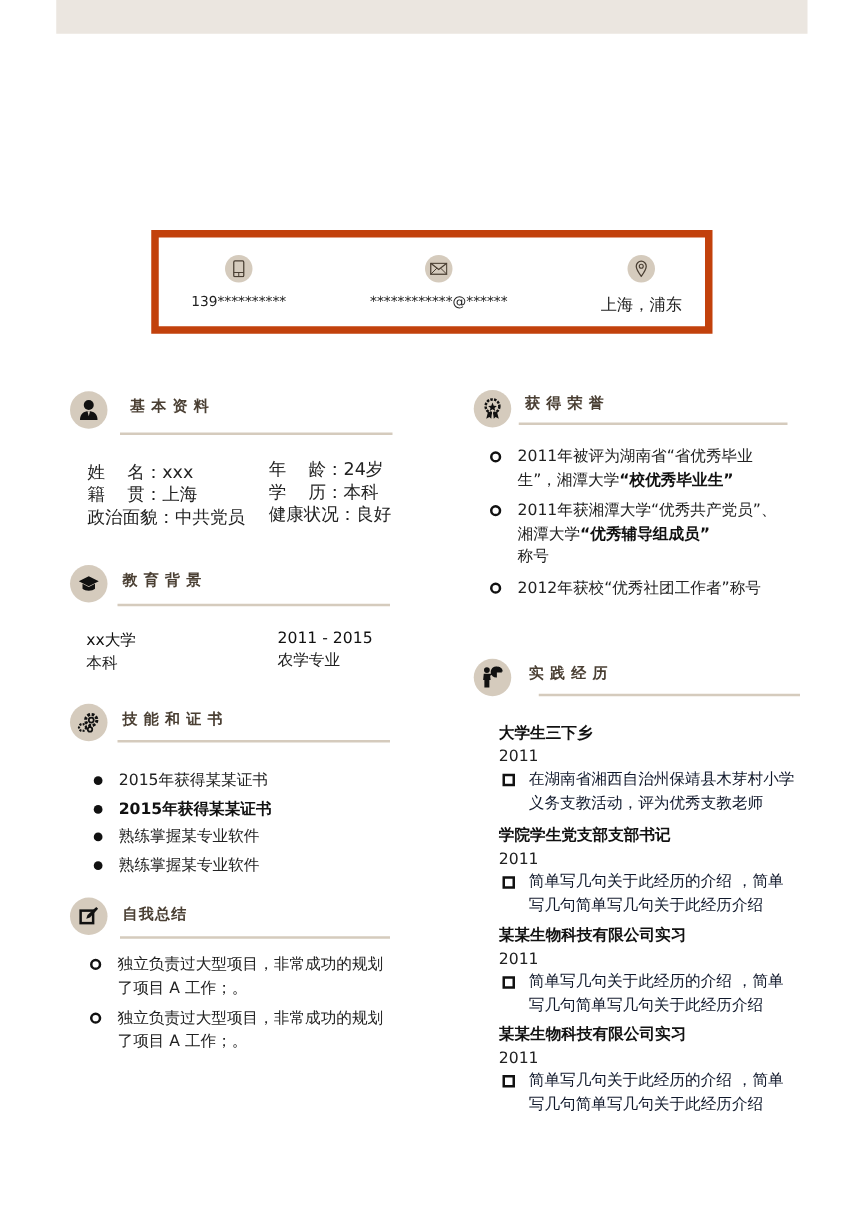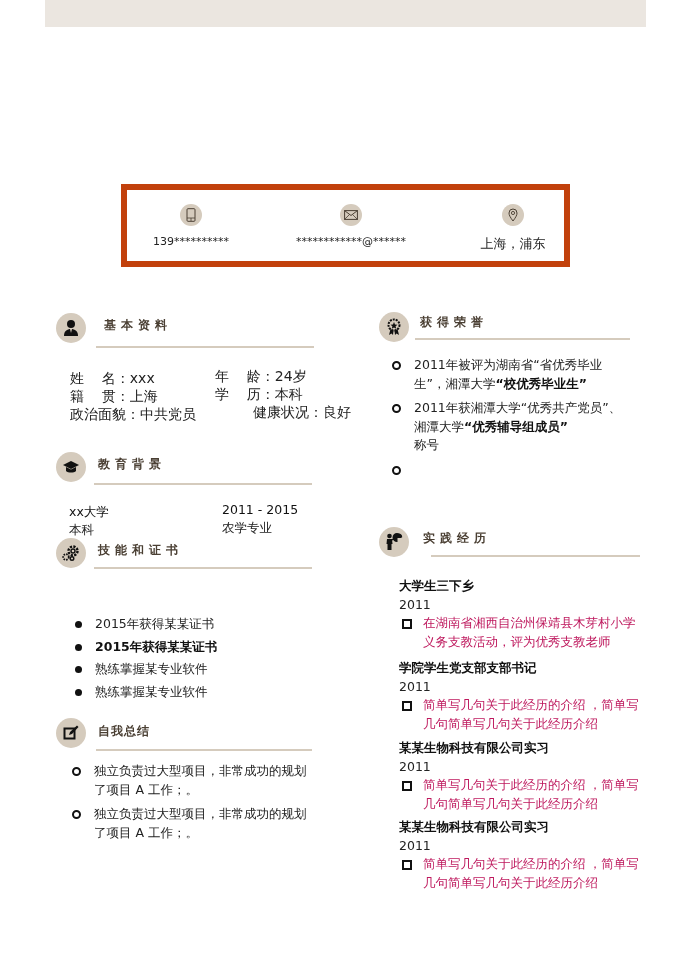--- a/index.html
+++ b/index.html
@@ -29,21 +29,21 @@
   .list { position: absolute; list-style: none; font-size: 12.5px; line-height: 18.5px; color: #222; }
   .list li { position: relative; padding-left: 26px; }
   .dot { position: absolute; left: 6px; top: 6px; width: 7px; height: 7px; border-radius: 50%; background: #111; }
   .ring { position: absolute; left: 4px; top: 5px; width: 9px; height: 9px; border-radius: 50%; border: 2.5px solid #111; background: #fff; }
   .sq { position: absolute; left: 3px; top: 5px; width: 10px; height: 10px; border: 2px solid #111; background: #fff; }
   .bold { font-weight: bold; color: #111; }
 
   .exp { position: absolute; left: 399px; width: 240px; font-size: 12.5px; line-height: 18.5px; }
   .exp .t { font-weight: bold; color: #111; }
   .exp .y { color: #222; }
-  .exp .d { position: relative; padding-left: 24px; color: #be185d; font-family: Liberation Serif, serif; }
+  .exp .d { position: relative; padding-left: 24px; color: #0f172a; }
 </style>
 </head>
 <body>
 
 <div class="top-bar"></div>
 
 <div class="contact-box">
   <div class="contact-item" style="left:-11px;">
     <div class="circle">
       <svg width="10" height="14" viewBox="0 0 10 14">
@@ -89,21 +89,21 @@
 </div>
 
 <div class="info-grid" style="left:70px; top:369px;">
   <div class="row"><span style="white-space:pre;">姓    名：</span><span>xxx</span></div>
   <div class="row"><span style="white-space:pre;">籍    贯：</span><span>上海</span></div>
   <div class="row"><span style="white-space:pre;margin-top:45px;">政治面貌：</span><span>中共党员</span></div>
 </div>
 <div class="info-grid" style="left:215px; top:367px;">
   <div class="row"><span style="white-space:pre;text-align:right;">年    龄：</span><span>24岁</span></div>
   <div class="row"><span style="white-space:pre;">学    历：</span><span>本科</span></div>
-  <div class="row"><span style="white-space:pre;margin-left:38px;">健康状况：</span><span>良好</span></div>
+  <div class="row"><span style="white-space:pre;">健康状况：</span><span>良好</span></div>
 </div>
 
 <div class="sec-head" style="left:56px; top:452px; width:260px;">
   <div class="icon-circle">
     <svg width="18" height="14" viewBox="0 0 18 14">
         <polygon points="9,1 17,5 9,9 1,5" fill="#111"></polygon>
         <path d="M4 7 L4 11 C6 13 12 13 14 11 L14 7 L9 9.5 Z" fill="#111"></path>
       </svg>
   </div>
   <div class="title" style="left:42px; top:4px;">教育背景</div>
@@ -111,21 +111,21 @@
 </div>
 <div class="edu" style="left:69px; top:503px;">
   <div class="b">xx大学</div>
   <div>本科</div>
 </div>
 <div class="edu" style="left:222px; top:501px;">
   <div class="b">2011 - 2015</div>
   <div>农学专业</div>
 </div>
 
-<div class="sec-head" style="left:56px; top:538px; width:260px;">
+<div class="sec-head" style="left:56px; top:563px; width:260px;">
   <div class="icon-circle">
     <svg width="20" height="18" viewBox="0 0 20 18">
         <circle cx="12" cy="7" r="4.5" fill="none" stroke="#111" stroke-width="2.4" stroke-dasharray="2.2 1.3"></circle>
         <circle cx="12" cy="7" r="2" fill="none" stroke="#111" stroke-width="1.4"></circle>
         <circle cx="5" cy="13" r="2.8" fill="none" stroke="#111" stroke-width="1.8" stroke-dasharray="1.6 1"></circle>
         <circle cx="11" cy="14.5" r="1.8" fill="none" stroke="#111" stroke-width="1.4"></circle>
       </svg>
   </div>
   <div class="title" style="left:42px; top:4px;">技能和证书</div>
   <div class="rule" style="left:38px; top:29px; width:218px;"></div>
@@ -160,21 +160,21 @@
         <path d="M4.5 11 L3 17 L5.5 15.5 L7 17 L7.5 12.5 Z" fill="#111"></path>
         <path d="M11.5 11 L13 17 L10.5 15.5 L9 17 L8.5 12.5 Z" fill="#111"></path>
       </svg>
   </div>
   <div class="title" style="left:41px; top:2px;">获得荣誉</div>
   <div class="rule" style="left:36px; top:26px; width:215px;"></div>
 </div>
 <ul class="list" style="left:388px; top:356px; width:240px;">
   <li style="margin-bottom:6px;"><span class="ring"></span><span>2011年被评为湖南省“省优秀毕业生”，湘潭大学</span><span class="bold">“校优秀毕业生”</span></li>
   <li style="margin-bottom:6px;"><span class="ring"></span><span>2011年获湘潭大学“优秀共产党员”、湘潭大学</span><span class="bold">“优秀辅导组成员”</span><br><span>称号</span></li>
-  <li><span class="ring"></span></li>
+  <li><span class="ring"></span><span>2012年获校“优秀社团工作者”称号</span></li>
 </ul>
 
 <div class="sec-head" style="left:379px; top:527px; width:262px;">
   <div class="icon-circle">
     <svg width="18" height="18" viewBox="0 0 18 18">
         <circle cx="4.5" cy="3" r="2.3" fill="#111"></circle>
         <path d="M2 6 L7 6 L7.5 11 L6.5 11 L6.5 17 L2.5 17 L2.5 11 L1.5 11 Z" fill="#111"></path>
         <path d="M7 7 L10 5" stroke="#111" stroke-width="1.3"></path>
         <path d="M12.5 9 A4.5 4.5 0 1 1 16.5 5 L12.5 5 Z" fill="#111"></path>
         <path d="M13.3 4.2 L13.3 0.5 A3.8 3.8 0 0 1 17.2 4.2 Z" fill="#111"></path>

